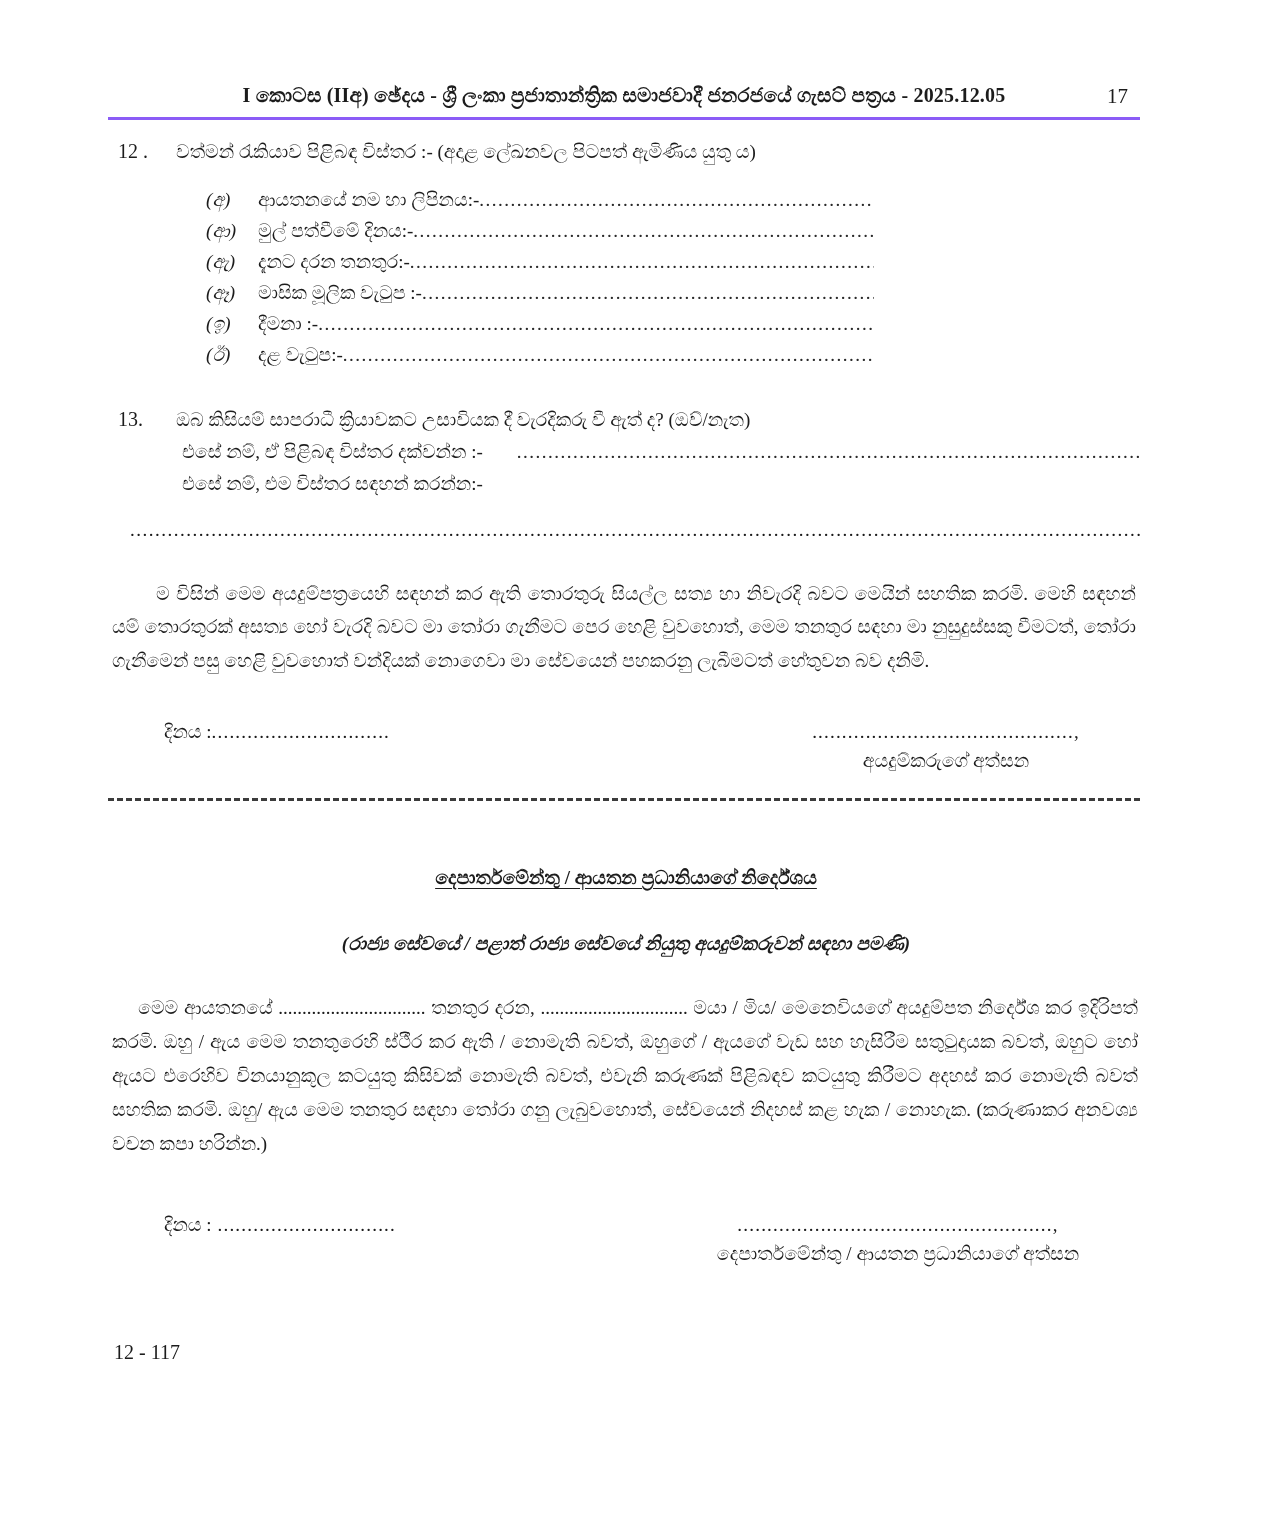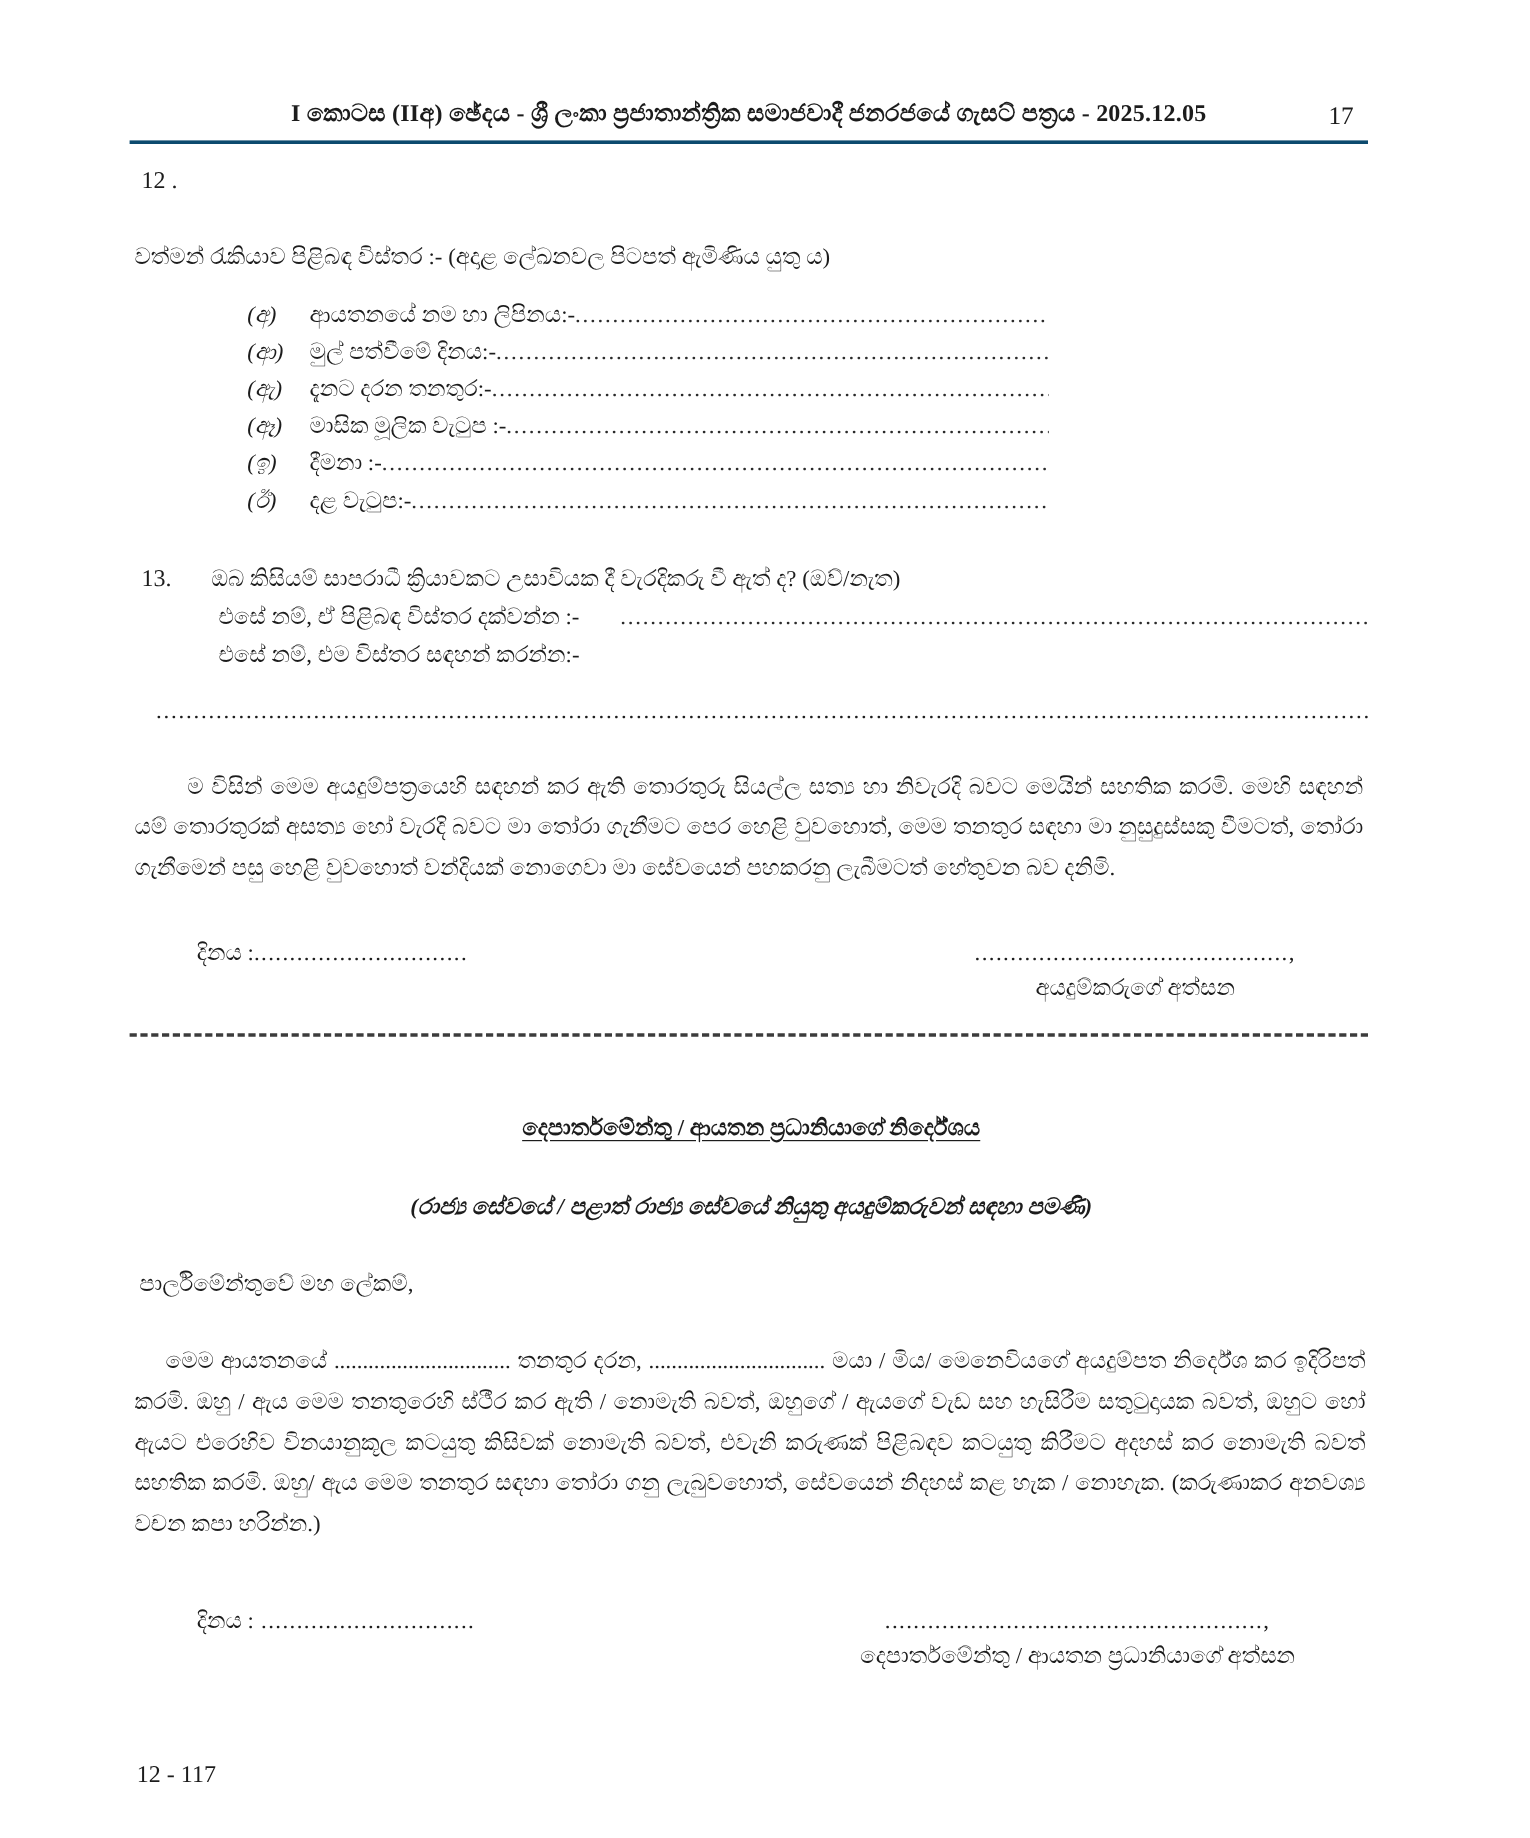--- a/index.html
+++ b/index.html
@@ -13,34 +13,34 @@
       color: #1c1c1c;
       font-family: "Liberation Serif", "DejaVu Serif", serif;
       font-size: 19px;
       overflow: hidden;
     }
     
     .header {
       position: relative;
       margin: 84px 135px 0 108px;
       padding: 0 0 10px 0;
-      border-bottom: 3px solid #0c4a6e;
+      border-bottom: 3px solid #8b5cf6;
       text-align: center;
     }
     .hdr-title { font-weight: bold; font-size: 20px; letter-spacing: .2px; }
     .hdr-page {
       position: absolute; right: 12px; top: 0;
       font-weight: 400; font-size: 21px;
     }
     
     .content { margin: 0 135px 0 112px; }
     .item-row { display: flex; align-items: baseline; }
     .item-num { flex: 0 0 64px; padding-left: 6px; font-size: 20px; }
     .item-text { flex: 1; }
-    .item-12 { margin-top: 20px; flex-direction: column; }
+    .item-12 { margin-top: 20px; }
     
     .sub-list { margin: 26px 0 0 94px; width: 668px; }
     .li-row { display: flex; align-items: baseline; margin-bottom: 9px; }
     .li-letter { flex: 0 0 52px; font-style: italic; }
     .li-label { white-space: nowrap; }
     .dots-fill {
       flex: 1 1 auto;
       overflow: hidden;
       white-space: nowrap;
       letter-spacing: 1.5px;
@@ -182,21 +182,20 @@
         <div class="dotline">............................................,</div>
         <div class="sig-label">අයදුම්කරුගේ  අත්සන</div>
       </div>
     </div>
 
     <div class="divider"></div>
 
     <div>
       <div class="rec-heading">දෙපාර්තමේන්තු / ආයතන ප්‍රධානියාගේ නිර්දේශය</div>
       <div class="rec-subheading">(රාජ්‍ය සේවයේ / පළාත් රාජ්‍ය සේවයේ නියුතු අයදුම්කරුවන් සඳහා පමණි)</div>
-      <div class="salutation">පාර්ලිමේන්තුවේ මහ ලේකම්,</div>
       <p class="rec-body">මෙම ආයතනයේ ............................... තනතුර දරන, ............................... මයා / මිය/ මෙනෙවියගේ අයදුම්පත නිර්දේශ කර ඉදිරිපත් කරමි. ඔහු / ඇය මෙම තනතුරෙහි ස්ථීර කර ඇති / නොමැති බවත්, ඔහුගේ / ඇයගේ වැඩ සහ හැසිරීම සතුටුදායක බවත්, ඔහුට හෝ ඇයට එරෙහිව විනයානුකූල කටයුතු කිසිවක් නොමැති බවත්, එවැනි කරුණක් පිළිබඳව කටයුතු කිරීමට අදහස් කර නොමැති බවත් සහතික කරමි. ඔහු/ ඇය මෙම තනතුර සඳහා තෝරා ගනු ලැබුවහොත්, සේවයෙන් නිදහස් කළ හැක / නොහැක. (කරුණාකර අනවශ්‍ය වචන කපා හරින්න.)</p>
 
       <div class="sig-row sig-row-2">
         <div class="sig-date">
           <span>දිනය :</span><span class="dotline"> ..............................</span>
         </div>
         <div class="sig-right sig-right-2">
           <div class="dotline">.....................................................,</div>
           <div class="sig-label">දෙපාර්තමේන්තු / ආයතන ප්‍රධානියාගේ අත්සන</div>
         </div>

